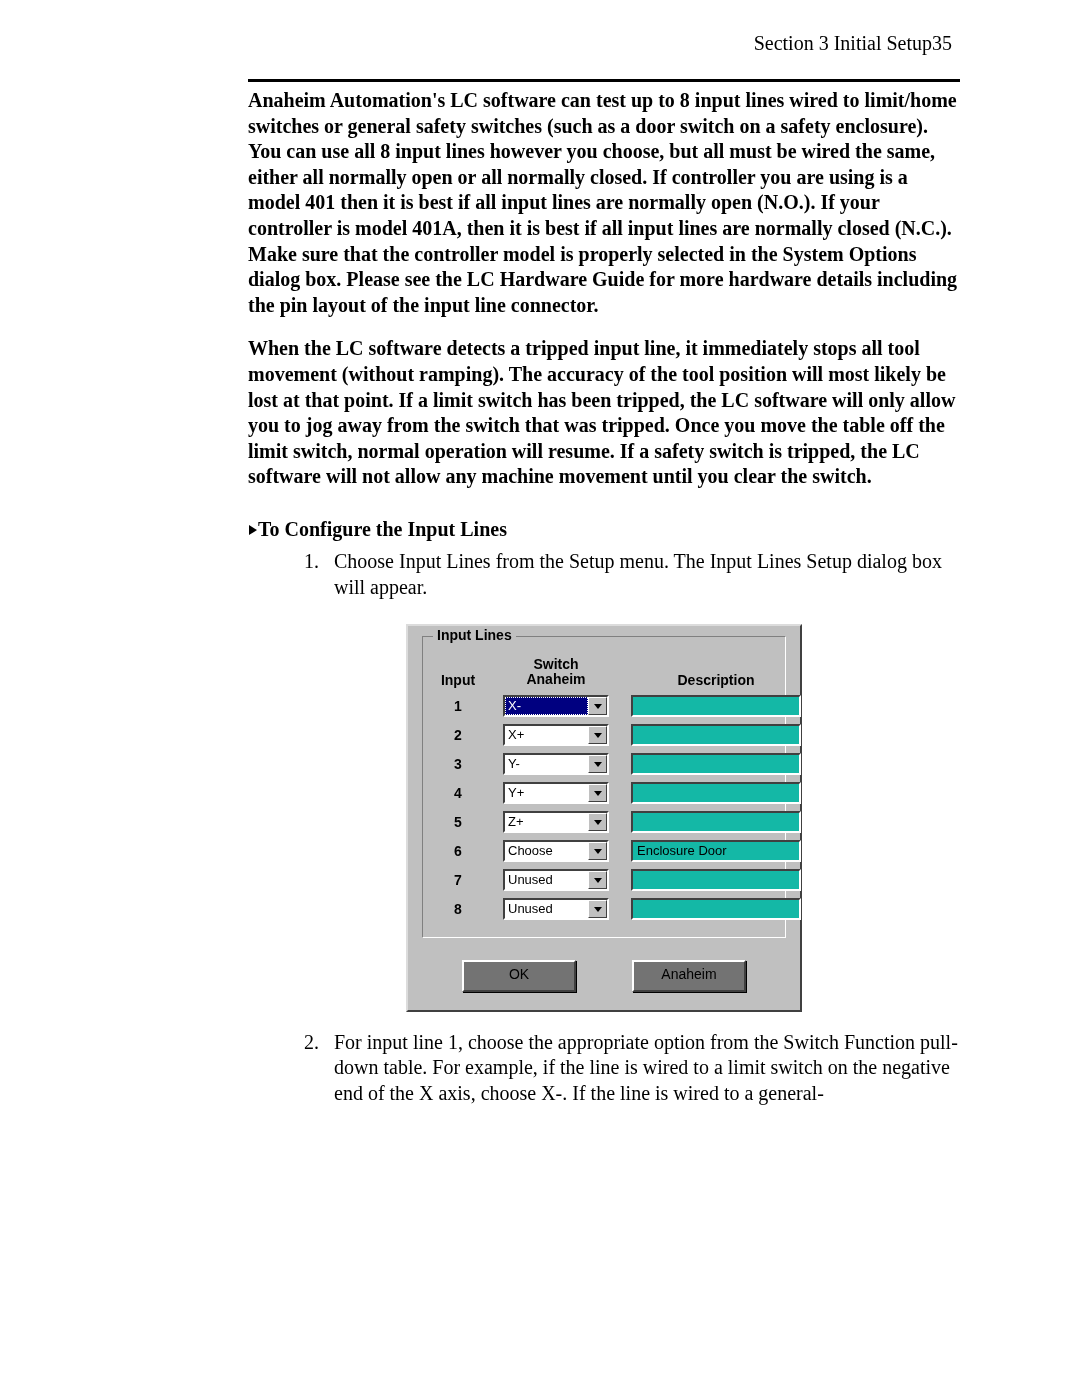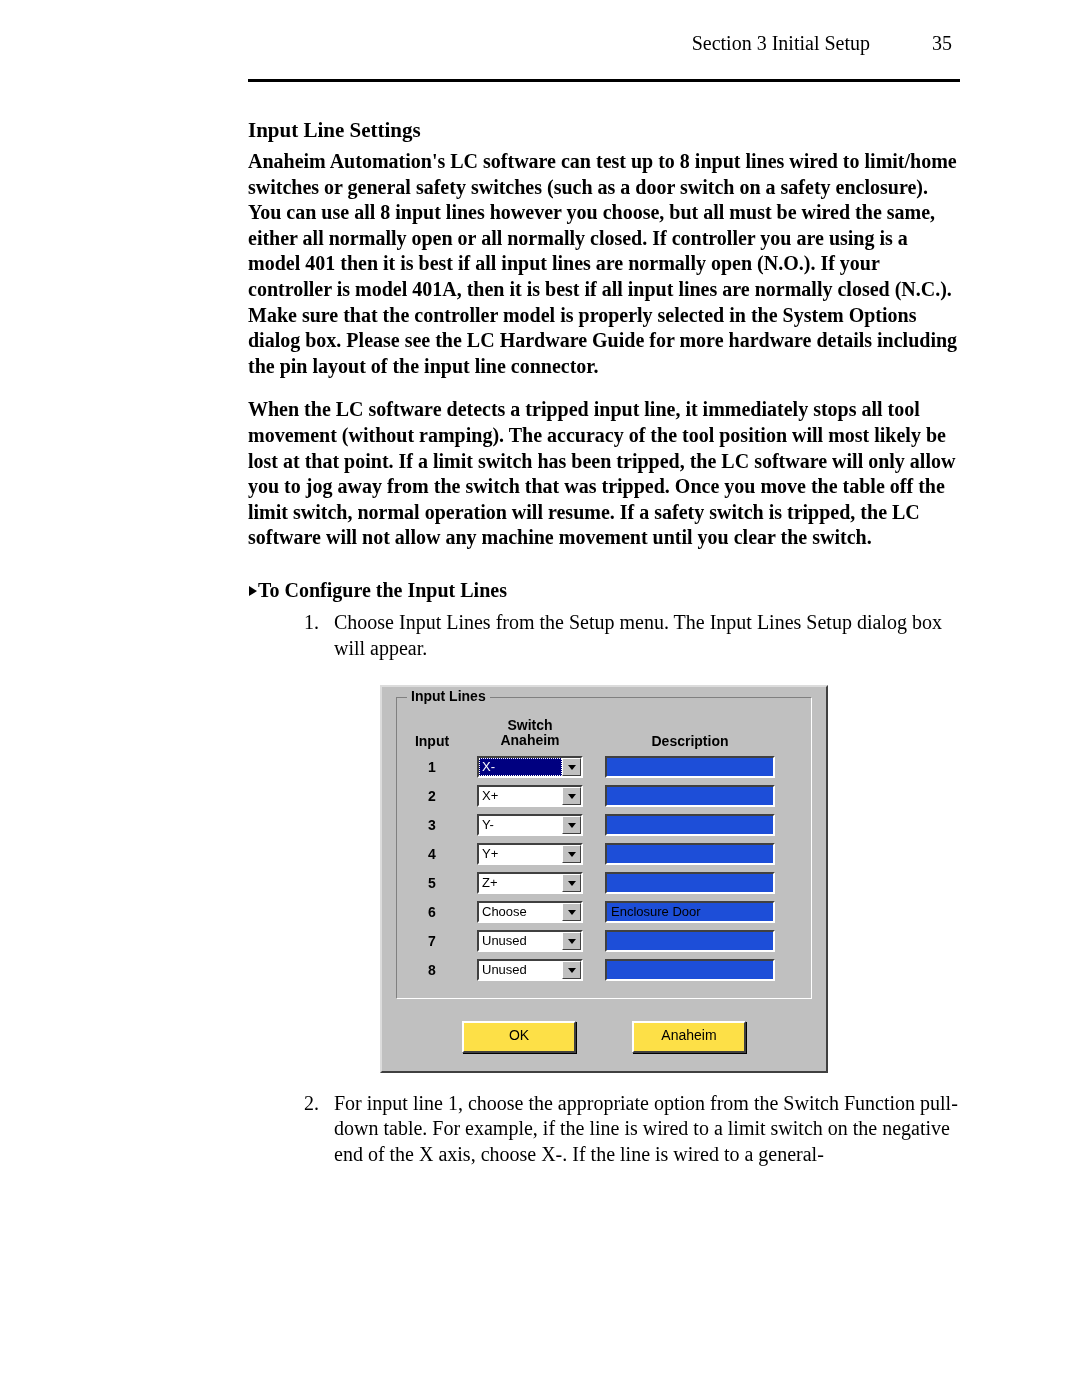--- a/index.html
+++ b/index.html
@@ -18,21 +18,20 @@
   }
   .header-line {
     border: none;
     border-top: 3px solid #000;
     margin: 20px 0 0 0;
   }
   .running-head {
     display: flex;
     justify-content: flex-end;
     align-items: baseline;
-    gap: 62px;
     font-size: 20px;
     margin-top: -26px;
     padding-right: 8px;
     padding-bottom: 4px;
   }
   .section-title {
     font-weight: bold;
     font-size: 21px;
     margin-top: 36px;
   }
@@ -62,21 +61,21 @@
   }
   .list .num { flex: 0 0 22px; }
   .dialog-holder {
     display: flex;
     justify-content: center;
     margin: 24px 0 18px 0;
   }
 
   
   .dialog {
-    width: 448px;
+    width: 396px;
     background: #c0c0c0;
     border-top: 2px solid #dcdcdc;
     border-left: 2px solid #dcdcdc;
     border-right: 2px solid #404040;
     border-bottom: 2px solid #404040;
     font-family: Arial, Helvetica, sans-serif;
     font-size: 14px;
     padding: 10px 14px 18px 14px;
     box-sizing: border-box;
   }
@@ -145,40 +144,40 @@
     border-top: 1px solid #fff;
     border-left: 1px solid #fff;
     border-right: 1px solid #404040;
     border-bottom: 1px solid #404040;
     display: flex;
     align-items: center;
     justify-content: center;
   }
   .sunken-input {
     height: 22px;
-    background: #1d4ed8;
+    background: #14b8a6;
     border-top: 2px solid #404040;
     border-left: 2px solid #404040;
     border-right: 2px solid #fff;
     border-bottom: 2px solid #fff;
     box-sizing: border-box;
     padding: 0 4px;
     font-size: 13px;
     line-height: 18px;
   }
   .button-row {
     display: flex;
     justify-content: center;
     gap: 56px;
     margin-top: 22px;
   }
   .win-btn {
     min-width: 110px;
     height: 28px;
-    background: #fde047;
+    background: #737373;
     border-top: 2px solid #fff;
     border-left: 2px solid #fff;
     border-right: 2px solid #404040;
     border-bottom: 2px solid #404040;
     font-family: Arial, Helvetica, sans-serif;
     font-size: 14px;
     text-align: center;
     line-height: 24px;
     box-shadow: 1px 1px 0 #000;
   }
@@ -189,21 +188,20 @@
 <body>
 
 <div class="page">
 
   <div class="running-head">
     <span>Section 3 Initial Setup</span>
     <span>35</span>
   </div>
   <hr class="header-line">
 
-  <div class="section-title">Input Line Settings</div>
   <div class="body-text">Anaheim Automation's LC software can test up to 8 input lines wired to limit/home switches or general safety switches (such as a door switch on a safety enclosure).  You can use all 8 input lines however you choose, but all must be wired the same, either all normally open or all normally closed.  If controller you are using is a model 401 then it is best if all input lines are normally open (N.O.).  If your controller is model 401A, then it is best if all input lines are normally closed (N.C.).  Make sure that the controller model is properly selected in the System Options dialog box.  Please see the LC Hardware Guide for more hardware details including the pin layout of the input line connector.</div>
   <div class="body-text" style="margin-top:18px">When the LC software detects a tripped input line, it immediately stops all tool movement (without ramping). The accuracy of the tool position will most likely be lost at that point.  If a limit switch has been tripped, the LC software will only allow you to jog away from the switch that was tripped.  Once you move the table off the limit switch, normal operation will resume.  If a safety switch is tripped, the LC software will not allow any machine movement until you clear the switch.</div>
 
   <div class="sub-heading">
     <span>
       <svg class="mark" viewBox="0 0 10 12">
           <polygon points="1,1 9,6 1,11" fill="#000"></polygon>
         </svg>
     </span>
     <span>To Configure the Input Lines</span>

